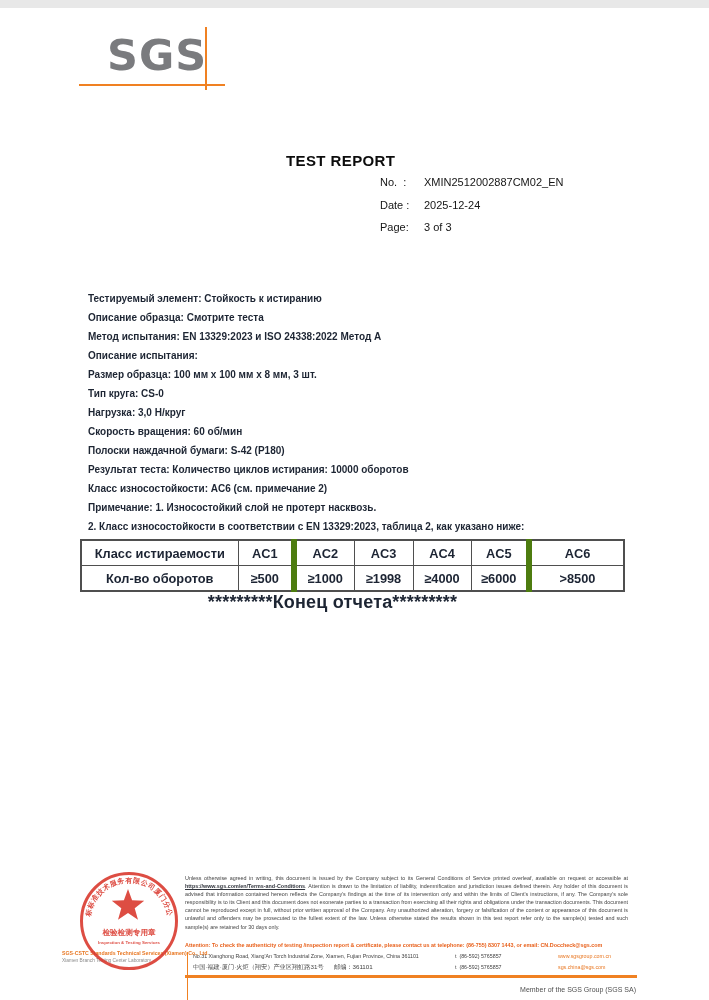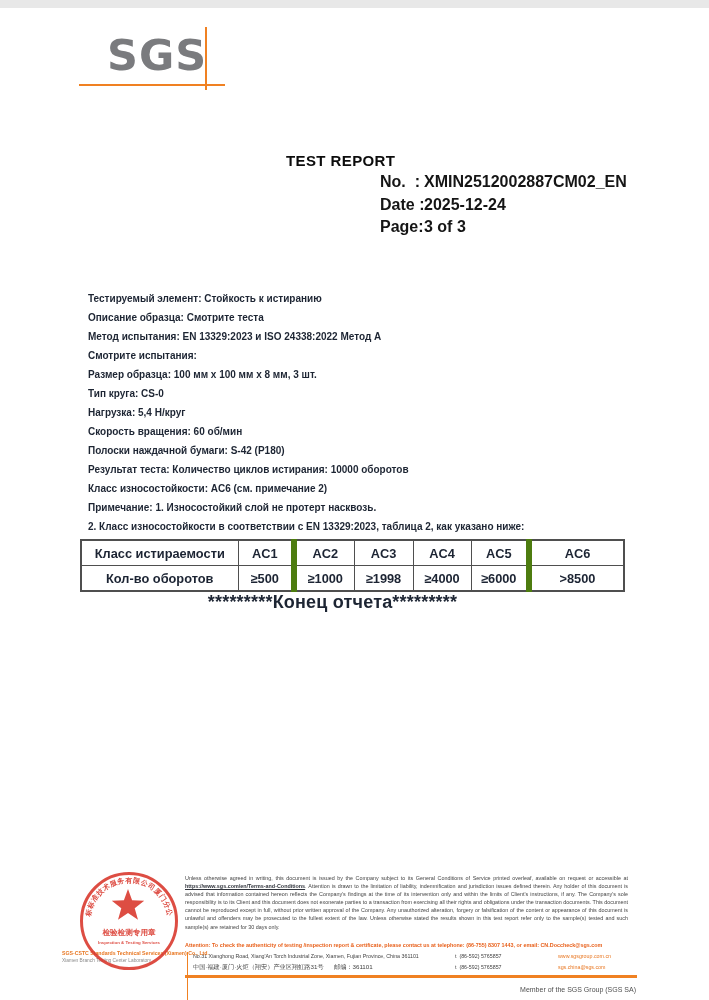--- a/index.html
+++ b/index.html
@@ -14,21 +14,21 @@
     font-family:"DejaVu Sans",sans-serif;font-weight:bold;
     font-size:43px;line-height:1;letter-spacing:1px;color:#7a7b7e;
   }
   .logo-vline{position:absolute;left:205px;top:19px;width:2px;height:63px;background:#f08122;}
   .logo-hline{position:absolute;left:79px;top:76px;width:146px;height:2px;background:#f08122;}
   
   .title{
     position:absolute;left:286px;top:144px;margin:0;
     font-size:15px;font-weight:bold;letter-spacing:.4px;color:#0c0c0c;
   }
-  .meta{position:absolute;left:380px;top:168px;font-size:16px;font-weight:bold;color:#151515;}
+  .meta{position:absolute;left:380px;top:168px;font-size:11px;font-weight:normal;color:#151515;}
   .meta-row{margin-bottom:10px;line-height:12.5px;}
   .meta-label{display:inline-block;width:44px;white-space:pre;}
   .meta-value{white-space:pre;}
   
   .body-lines{
     position:absolute;left:88px;top:281px;width:580px;
     font-size:10px;font-weight:bold;color:#1d2533;
   }
   .body-line{height:19px;line-height:19px;white-space:nowrap;}
   
@@ -100,24 +100,24 @@
     </div>
     <div class="meta-row">
       <span class="meta-label">Page:</span><span class="meta-value">3 of 3</span>
     </div>
   </div>
 
   <div class="body-lines">
     <div class="body-line">Тестируемый элемент: Стойкость к истиранию</div>
     <div class="body-line">Описание образца: Смотрите теста</div>
     <div class="body-line">Метод испытания: EN 13329:2023 и ISO 24338:2022 Метод А</div>
-    <div class="body-line">Смотрите испытания:</div>
+    <div class="body-line">Описание испытания:</div>
     <div class="body-line">Размер образца: 100 мм x 100 мм x 8 мм, 3 шт.</div>
     <div class="body-line">Тип круга: CS-0</div>
-    <div class="body-line">Нагрузка: 5,4 Н/круг</div>
+    <div class="body-line">Нагрузка: 3,0 Н/круг</div>
     <div class="body-line">Скорость вращения: 60 об/мин</div>
     <div class="body-line">Полоски наждачной бумаги: S-42 (P180)</div>
     <div class="body-line">Результат теста: Количество циклов истирания: 10000 оборотов</div>
     <div class="body-line">Класс износостойкости: AC6 (см. примечание 2)</div>
     <div class="body-line">Примечание: 1. Износостойкий слой не протерт насквозь.</div>
     <div class="body-line">2. Класс износостойкости в соответствии с EN 13329:2023, таблица 2, как указано ниже:</div>
   </div>
 
   <table class="abr-table">
     <colgroup>

